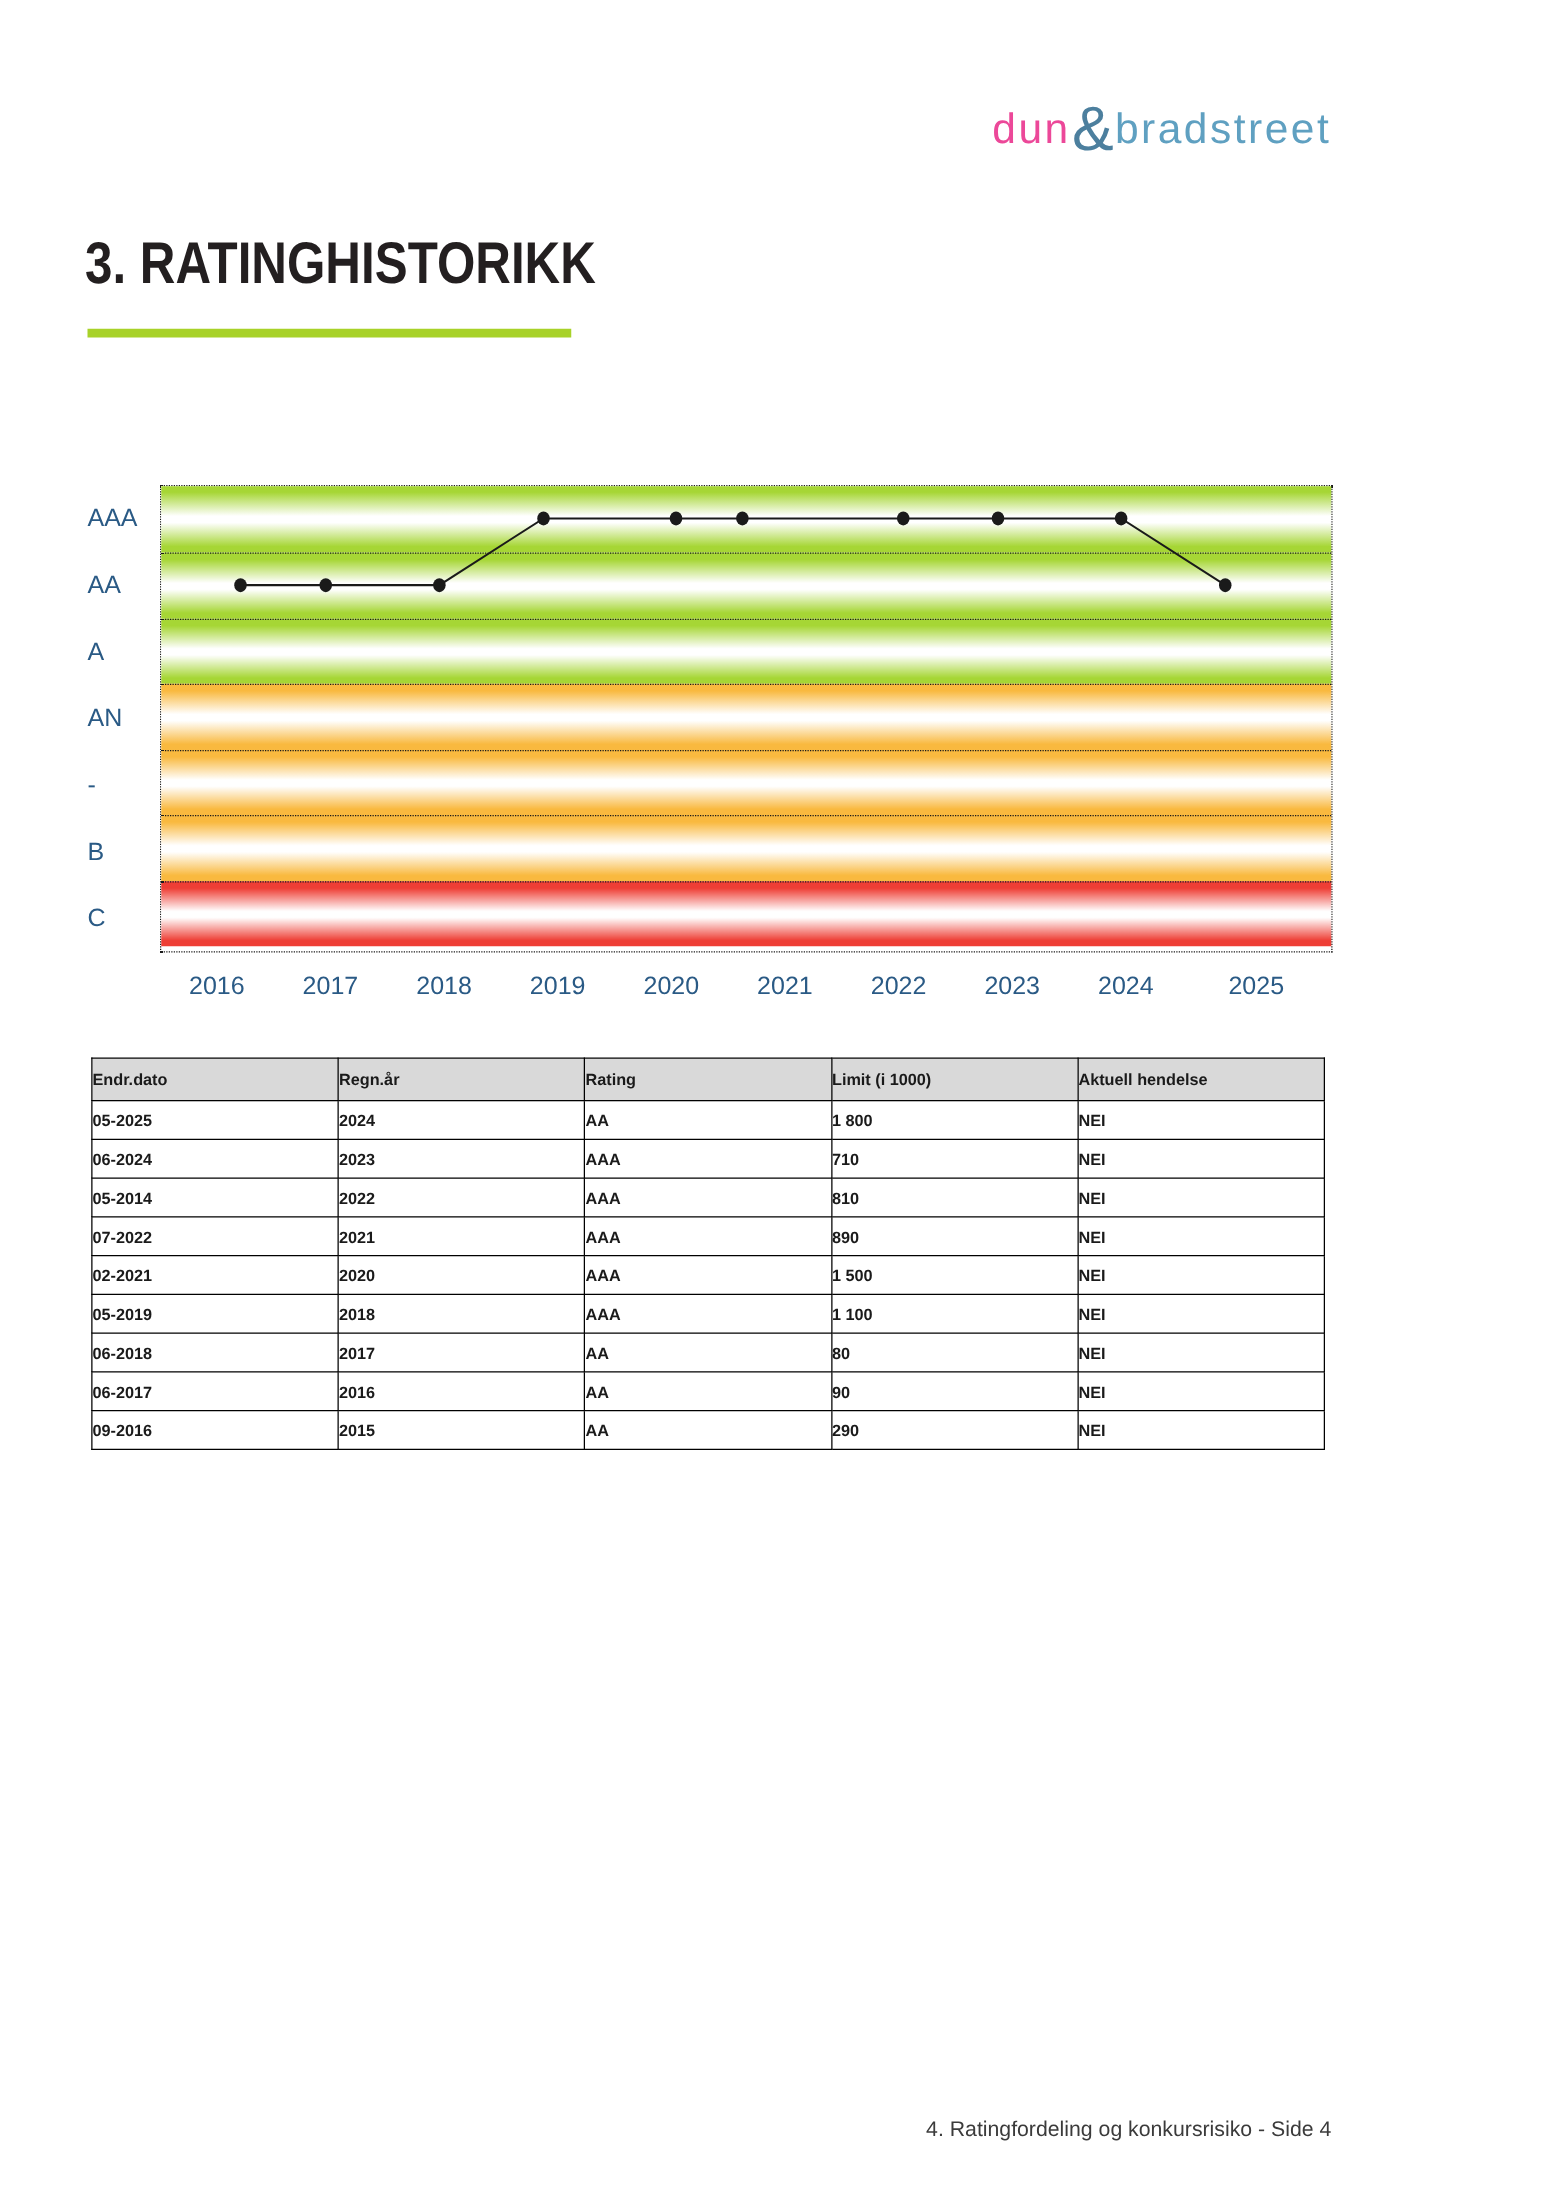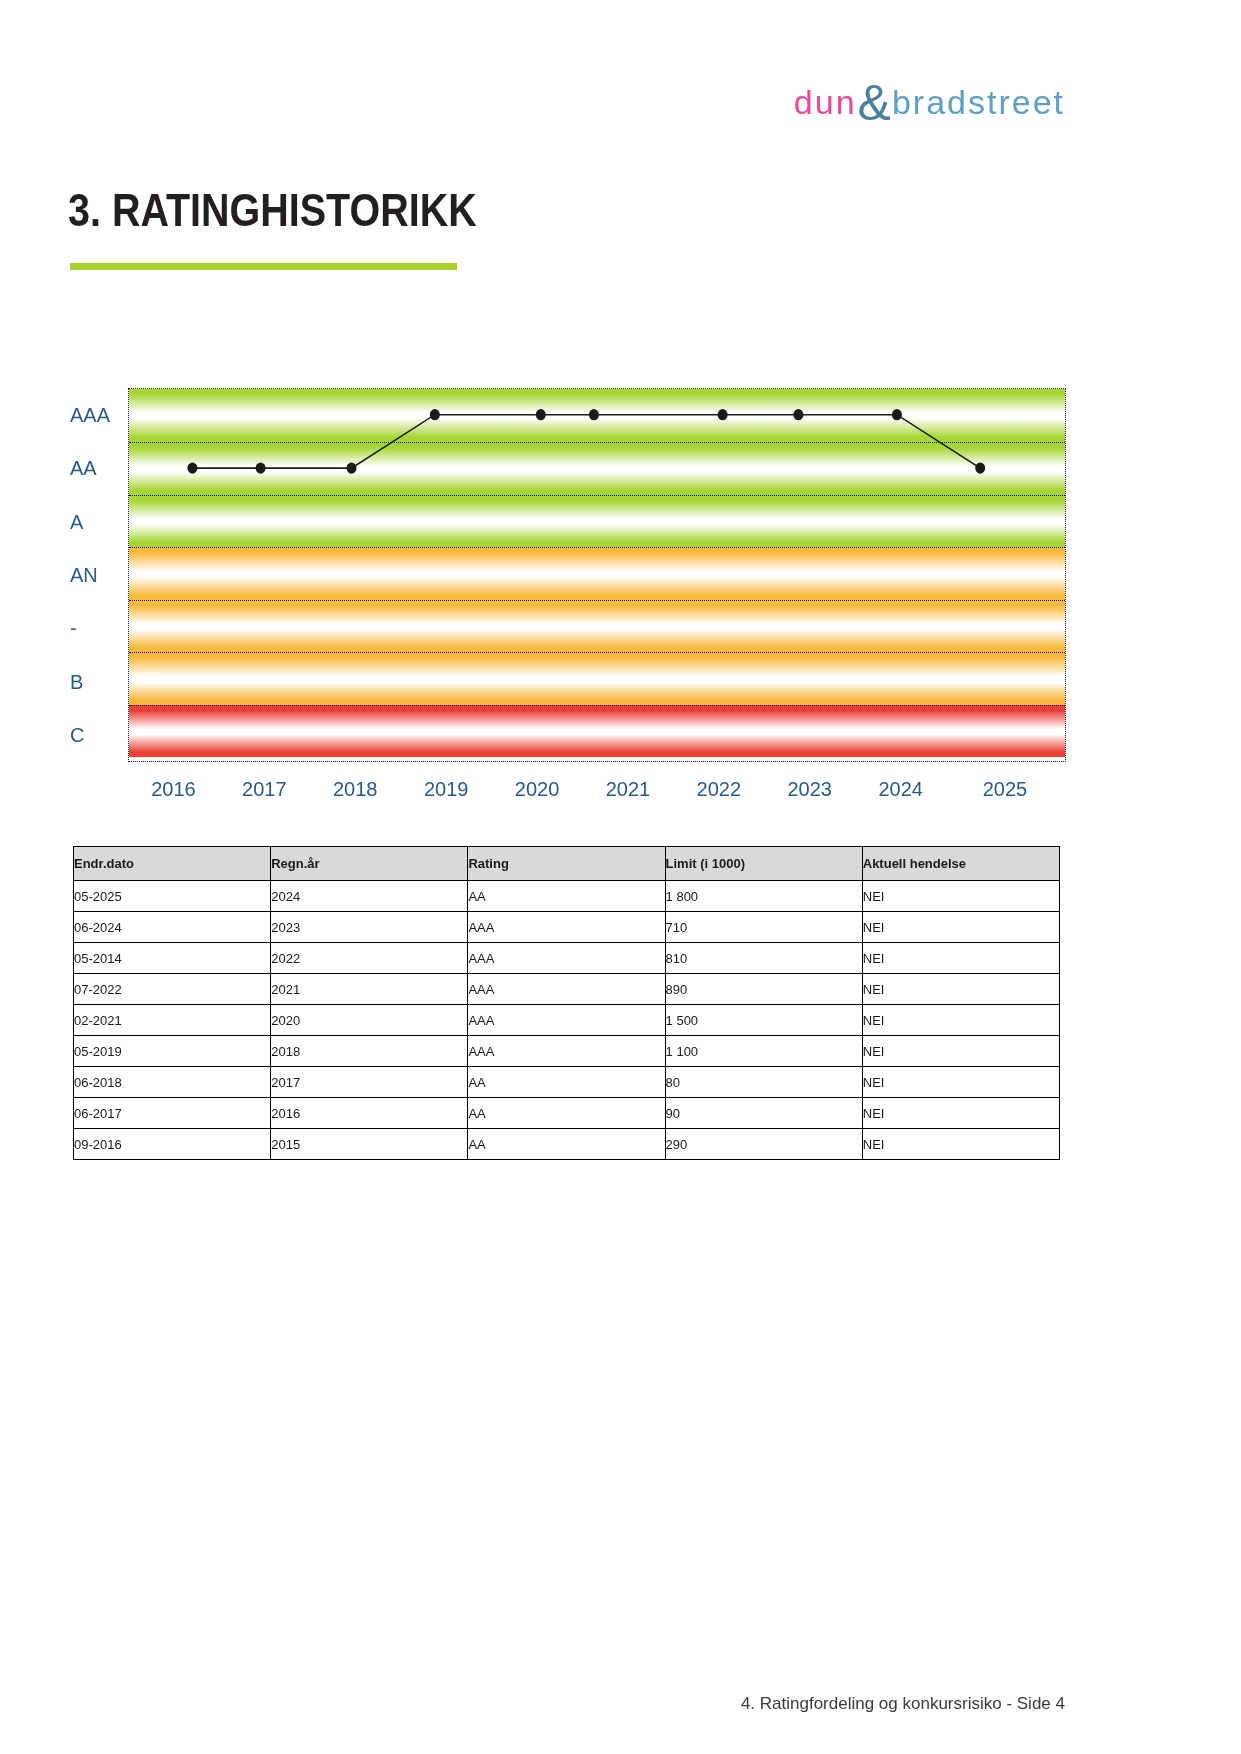--- a/index.html
+++ b/index.html
@@ -27,21 +27,21 @@
   .ylabel{position:absolute;left:70px;width:54px;font-size:20px;line-height:22px;}
   .xlabel{position:absolute;top:778px;width:80px;text-align:center;font-size:20px;}
   #plot-svg{position:absolute;left:128px;top:388px;width:938px;height:374px;overflow:visible;}
 
   
   #rating-table{position:absolute;left:73px;top:846px;width:987px;border-collapse:collapse;
                 table-layout:fixed;}
   #rating-table th,#rating-table td{border:1.5px solid #000;text-align:left;
                 font-size:13px;color:#1a1a1a;padding:0;}
   #rating-table th{height:33px;background:#d9d9d9;font-weight:bold;}
-  #rating-table td{height:30px;font-weight:normal;}
+  #rating-table td{height:30px;font-weight:bold;}
 
   
   #footer{position:absolute;right:176px;top:1694px;font-size:17px;color:#3b3b3b;}
 </style>
 </head>
 <body>
 
 <div id="page">
 
   <div id="logo">

